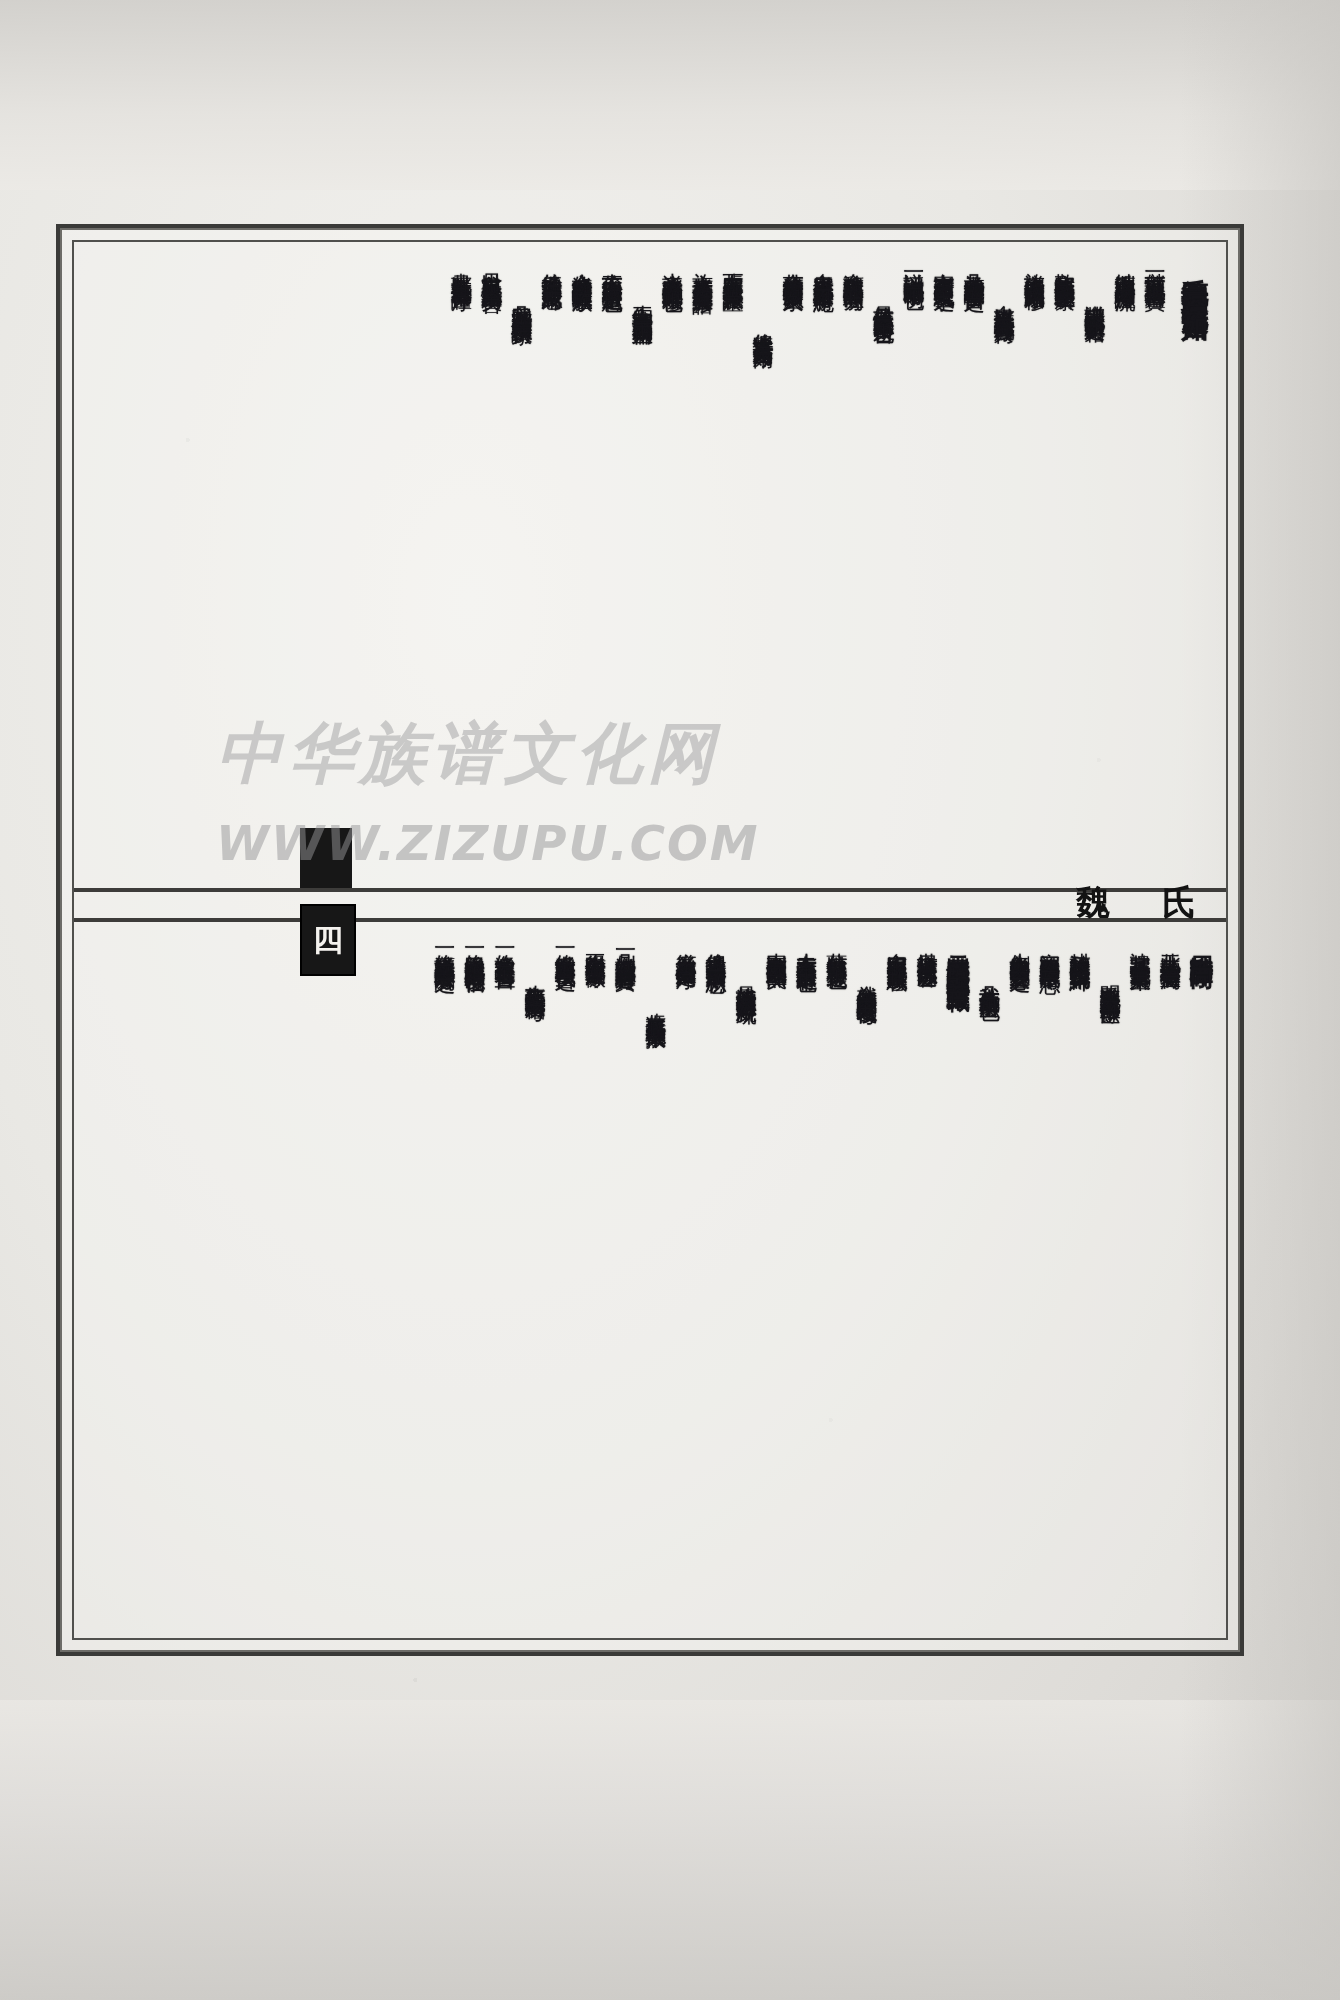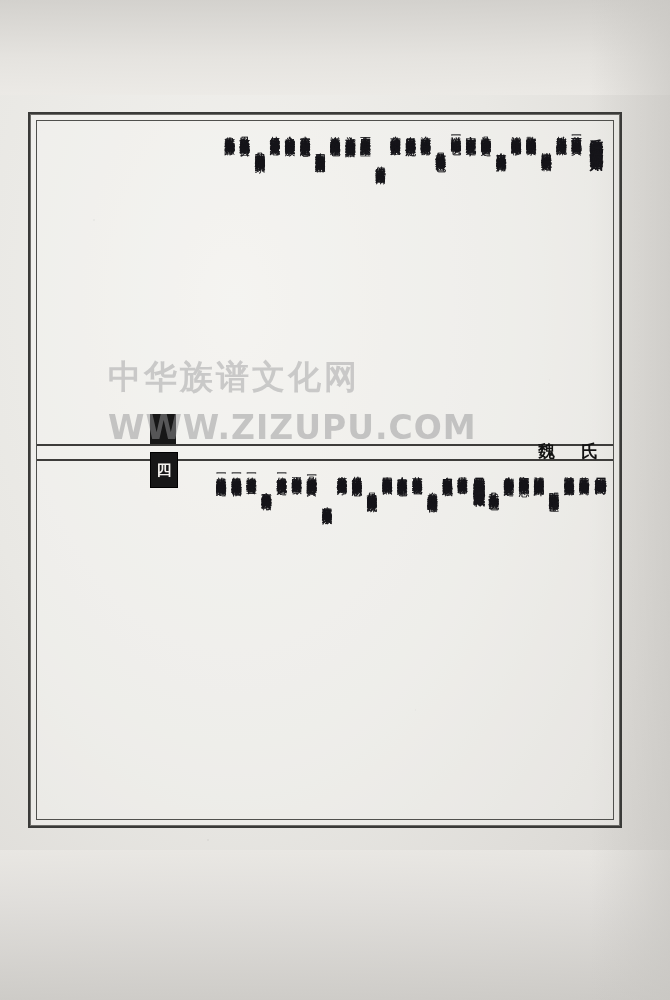--- a/index.html
+++ b/index.html
@@ -163,38 +163,39 @@
   }
 
   
   .watermark {
     position: absolute;
     left: 0;
     top: 0;
     width: 670px;
     height: 759px;
     pointer-events: none;
+    font-style: italic;
   }
   .wm-cn {
     position: absolute;
     left: 108px;
     top: 355px;
     font-family: "DejaVu Sans", sans-serif;
     font-size: 33px;
     font-weight: bold;
     color: rgba(150,150,152,0.45);
     letter-spacing: 3px;
     white-space: nowrap;
   }
   .wm-url {
     position: absolute;
     left: 108px;
     top: 408px;
     font-family: "DejaVu Sans", sans-serif;
-    font-size: 33px;
+    font-size: 24px;
     font-weight: bold;
     color: rgba(150,150,152,0.5);
     letter-spacing: 1px;
     white-space: nowrap;
   }
 
   
   .speckle {
     position: absolute;
     inset: 0;

